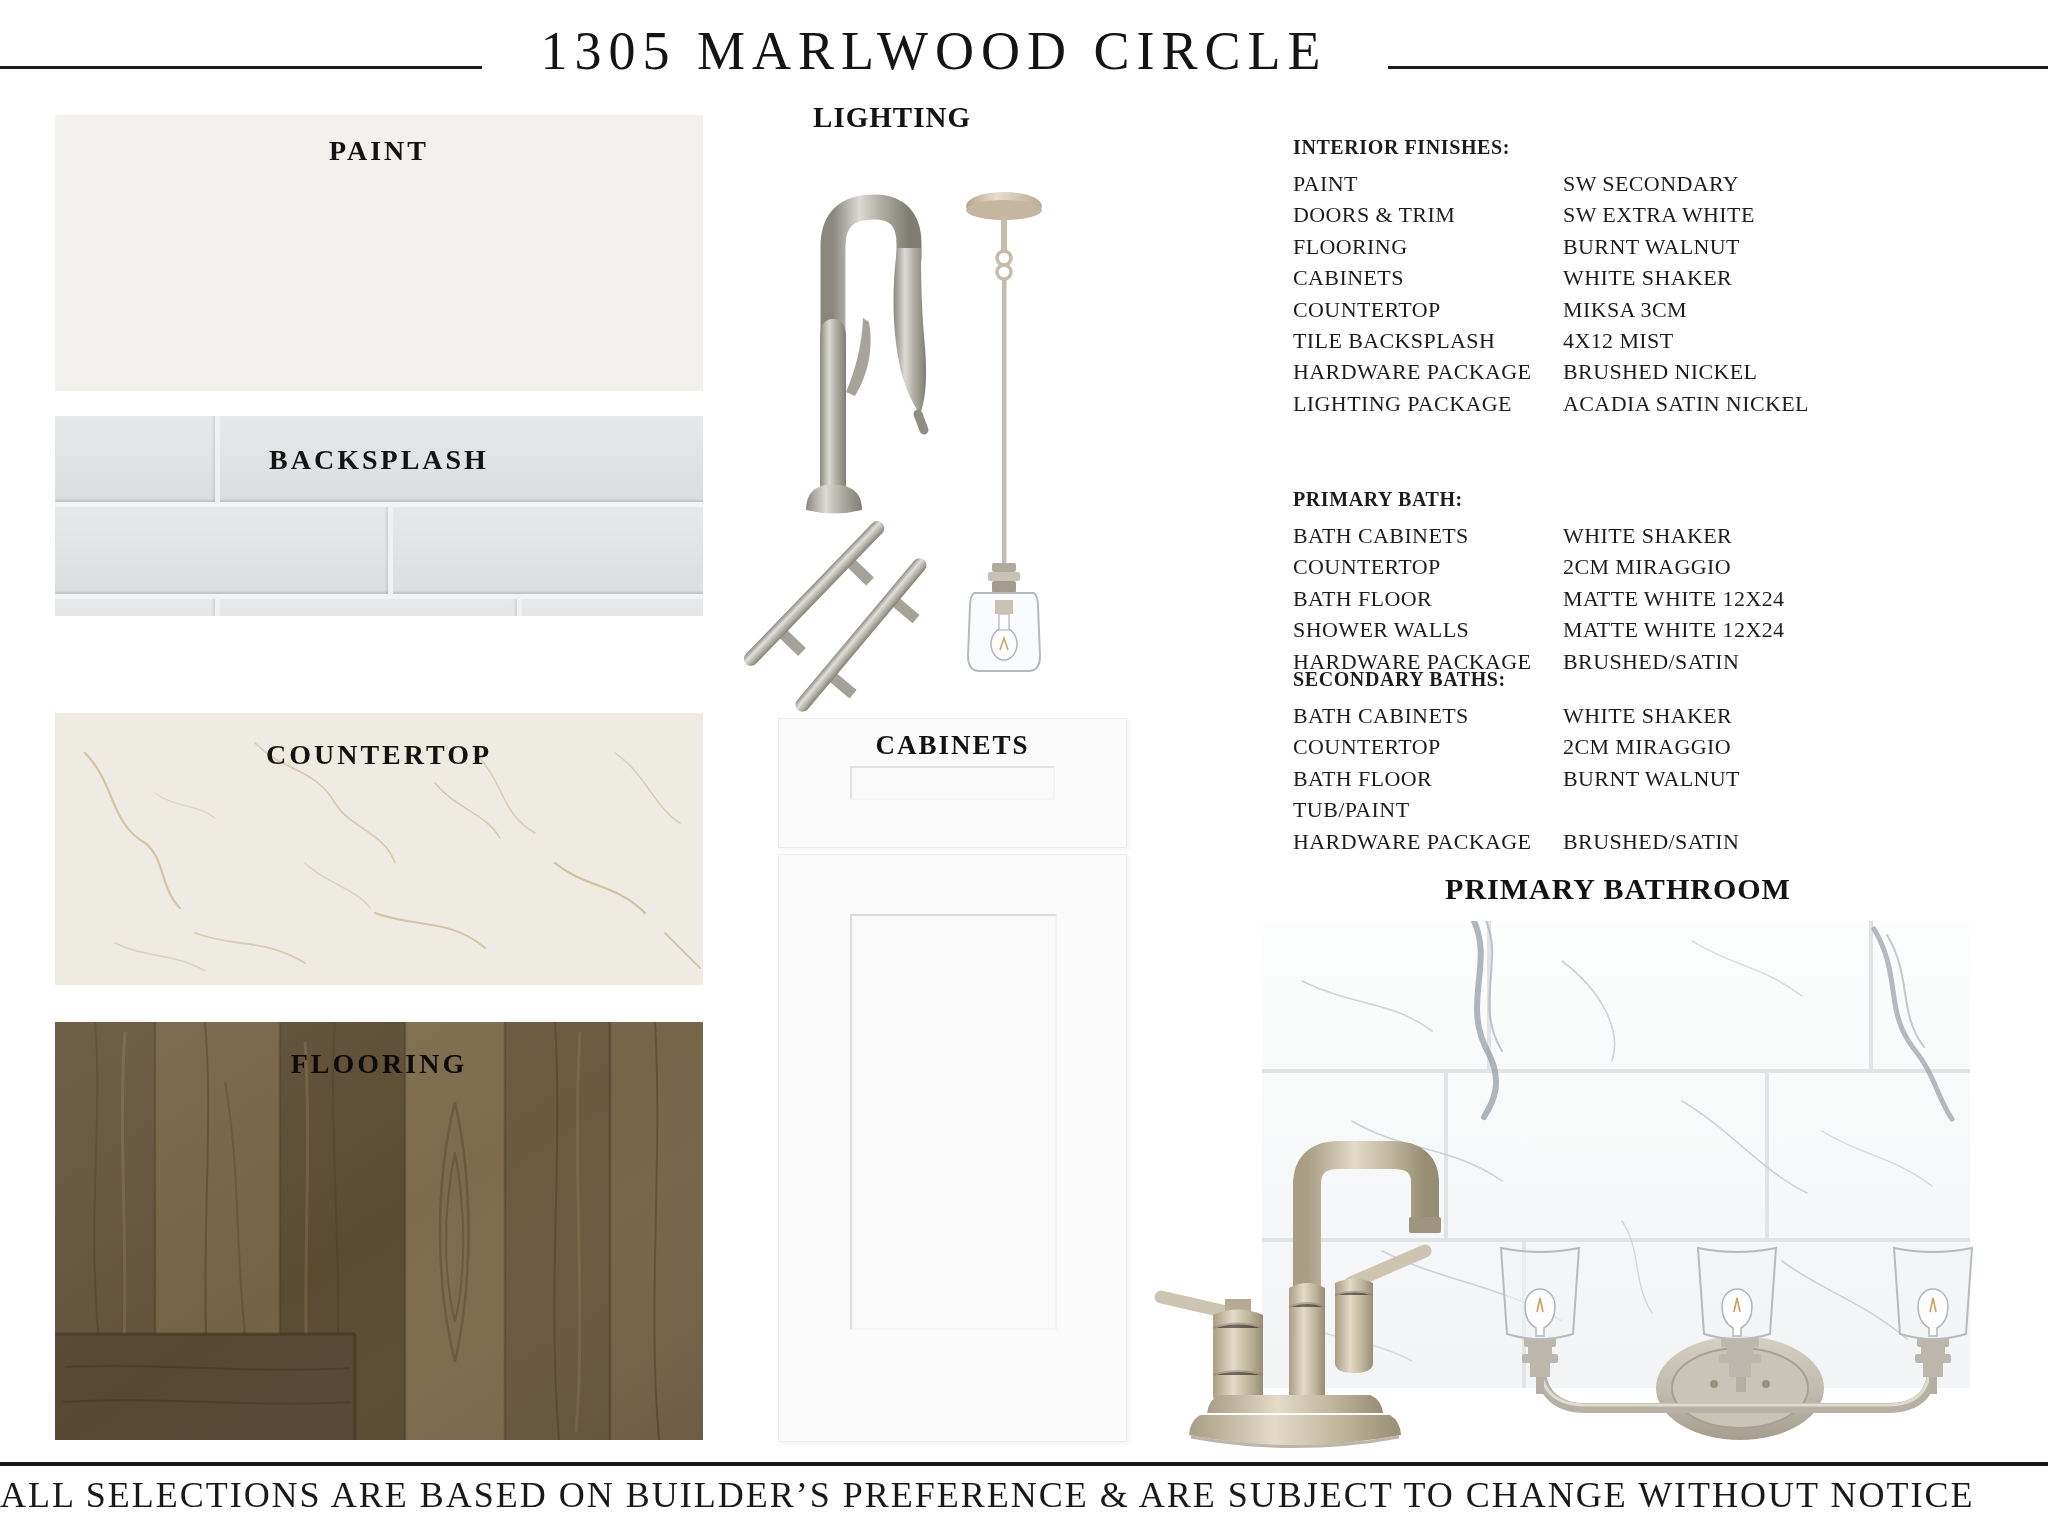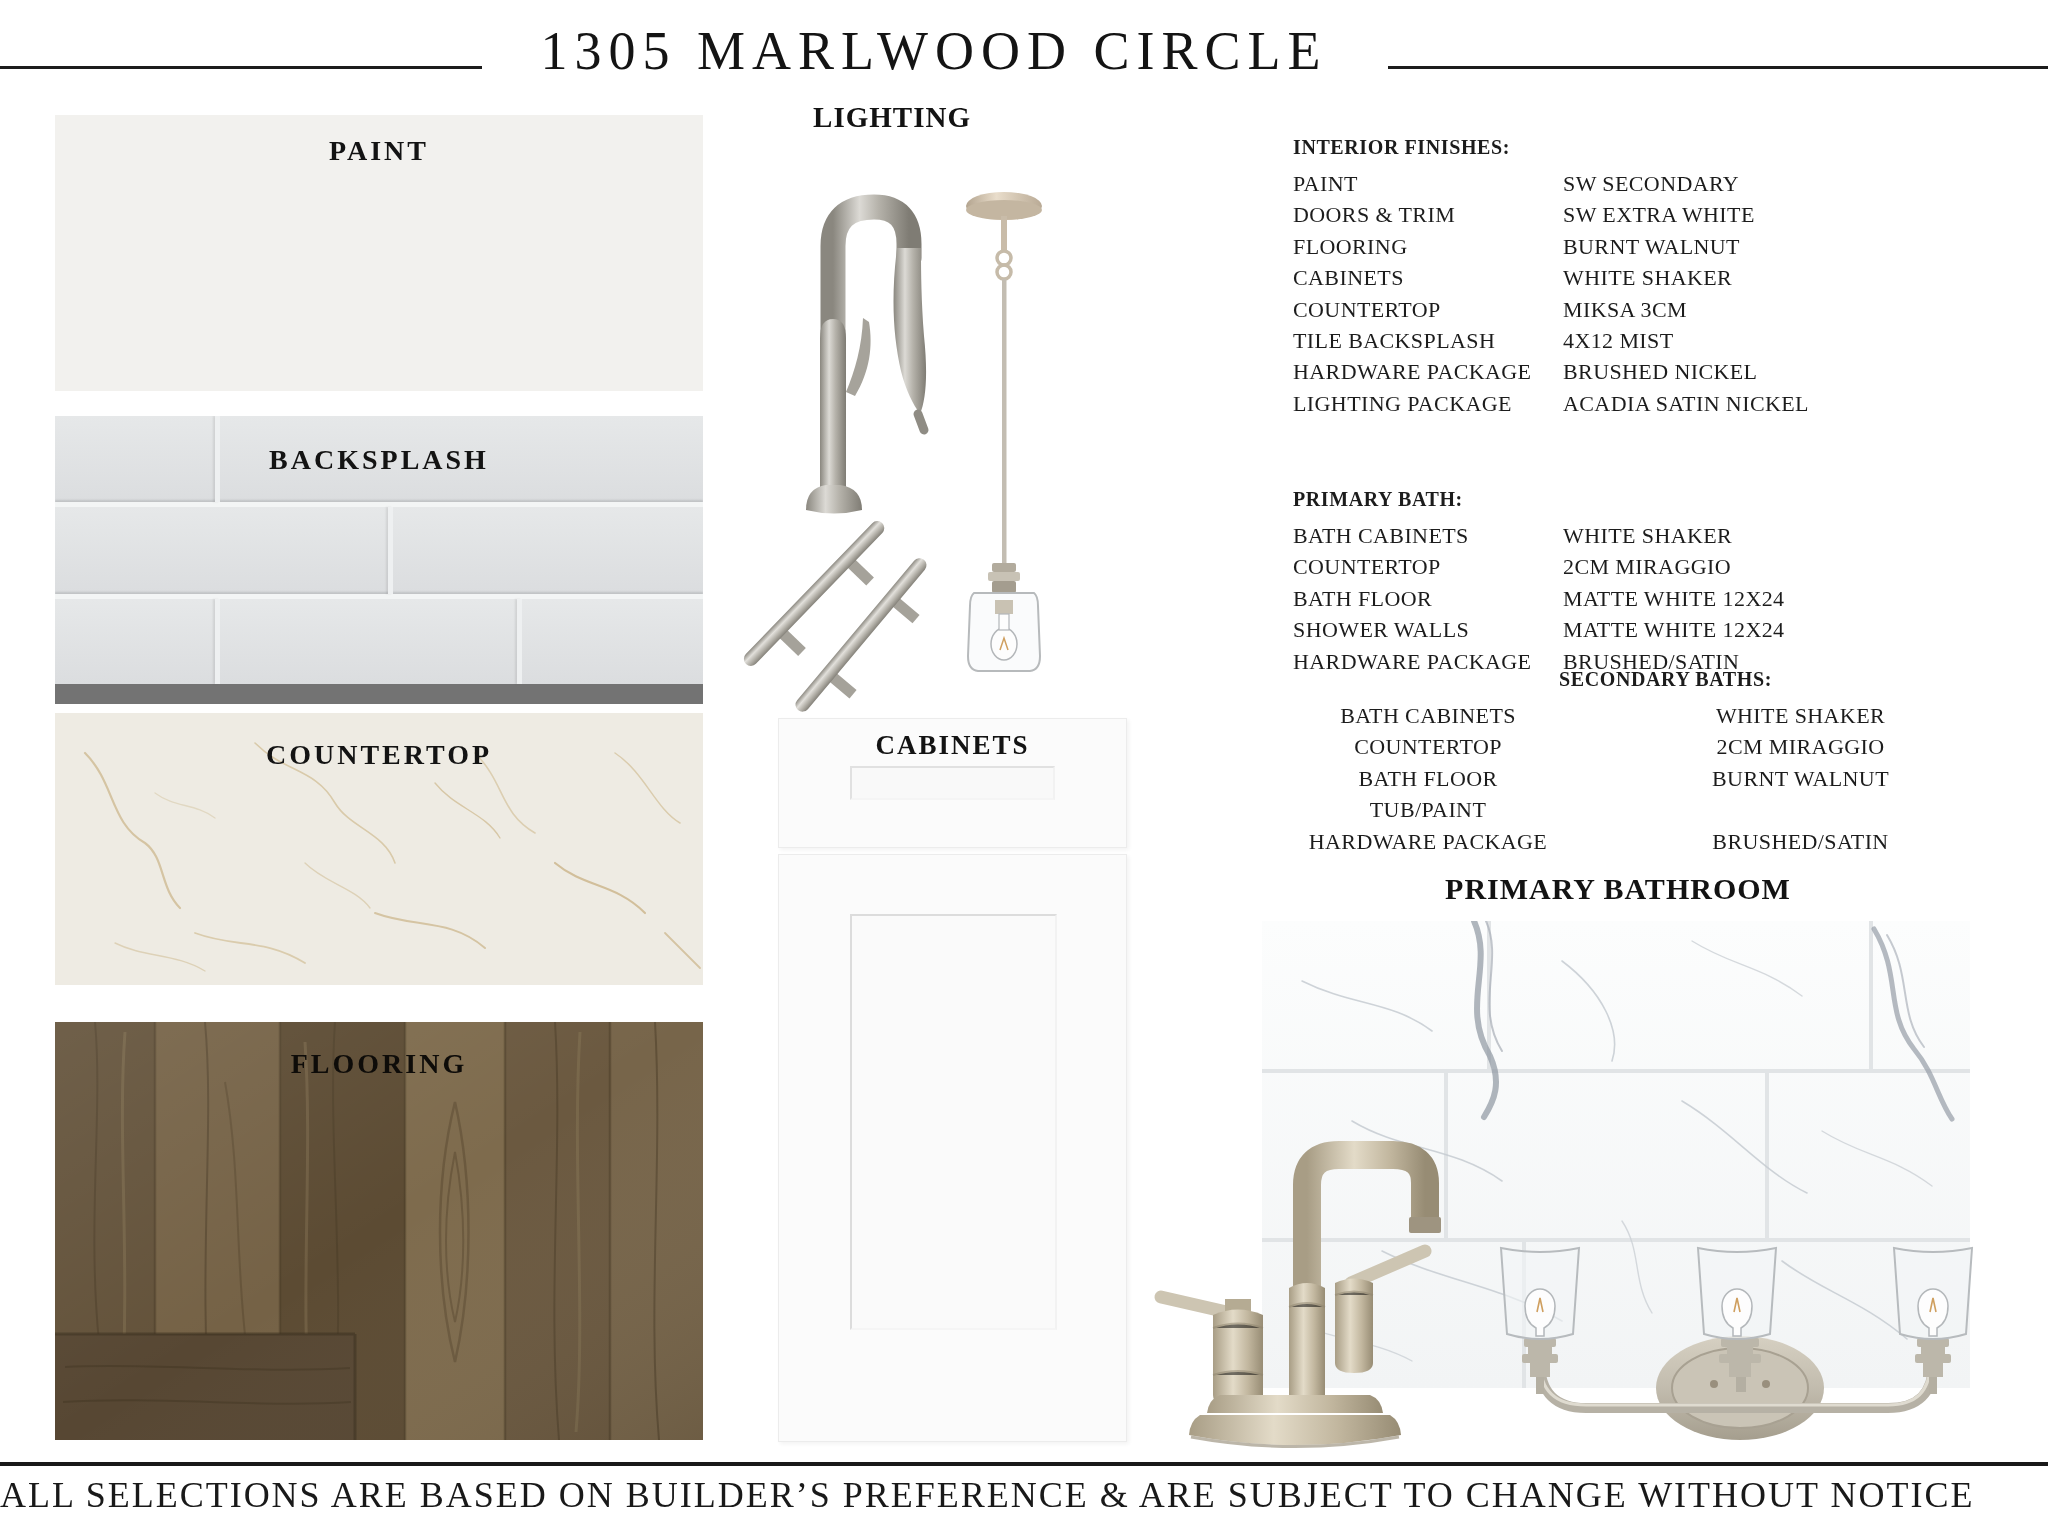--- a/index.html
+++ b/index.html
@@ -12,21 +12,21 @@
   #rule-left  { left:0; top:66px; width:482px; }
   #rule-right { left:1388px; top:66px; width:660px; }
   .page-title { position:absolute; left:934px; top:20px; transform:translateX(-50%);
     font-size:54px; letter-spacing:7px; white-space:nowrap; color:#141414; }
 
   
   .swatch { position:absolute; left:55px; width:648px; }
   .swatch-label { position:absolute; top:20px; left:0; right:0; text-align:center;
     font-weight:bold; font-size:28px; letter-spacing:3px; color:#131313; z-index:3; }
   #paint-swatch { top:115px; height:276px; background:#f2f1ee; }
-  #backsplash-swatch { top:416px; height:288px; background:#737373; overflow:hidden; }
+  #backsplash-swatch { top:416px; height:200px; background:#fca5a5; overflow:hidden; }
   #countertop-swatch { top:713px; height:272px; }
   #flooring-swatch { top:1022px; height:418px; }
   .bs-row { position:absolute; left:0; right:0; background:linear-gradient(#e6e8e9,#dbdddf); }
   .bs-r1 { top:0; height:86px; } .bs-r2 { top:91px; height:87px; } .bs-r3 { top:183px; height:85px; }
   .bs-grout-h { position:absolute; left:0; right:0; height:5px; background:#f3f5f5;
     box-shadow:0 -2px 2px rgba(70,75,78,.18); }
   .bs-grout-v { position:absolute; width:5px; background:#eef0f1; box-shadow:-2px 0 2px rgba(70,75,78,.12); }
   .abs-img { position:absolute; }
 
   
@@ -41,21 +41,21 @@
   .cab-drawer-recess { position:absolute; left:72px; top:48px; width:205px; height:34px;
     background:#f9f9f9; border:2px solid; border-color:#e1e1e1 #f2f2f2 #f5f5f5 #e1e1e1; }
   .cab-door-recess { position:absolute; left:72px; top:60px; width:207px; height:416px;
     background:#fafafa; border:2px solid; border-color:#dcdcdc #f2f2f2 #f5f5f5 #dcdcdc; }
   .cab-label { position:absolute; top:12px; left:0; right:0; text-align:center;
     font-weight:bold; font-size:27px; letter-spacing:2px; color:#131313; }
 
   
   .fin-block { position:absolute; left:1293px; width:745px; font-size:22px; color:#1c1c1c;
     letter-spacing:.4px; }
-  #fin-interior { top:130px; } #fin-primary { top:446px;margin-top:36px; } #fin-secondary { top:662px;text-align:center; }
+  #fin-interior { top:130px; } #fin-primary { top:446px;margin-top:36px; } #fin-secondary { top:662px; }
   .fin-header { font-weight:bold; font-size:20px; height:38px; line-height:34px; letter-spacing:.6px; }
   .fin-row { display:flex; height:31.4px; line-height:31.4px; }
   .fin-label { width:270px; flex:none; }
   .fin-value { flex:1; }
 
   
   .bathroom-heading { position:absolute; left:1618px; top:872px; transform:translateX(-50%);
     font-weight:bold; font-size:30px; letter-spacing:1px; white-space:nowrap; color:#131313; }
   .tile-wall { position:absolute; left:1262px; top:921px; width:708px; height:467px;
     background:#f6f7f8; overflow:hidden; }

